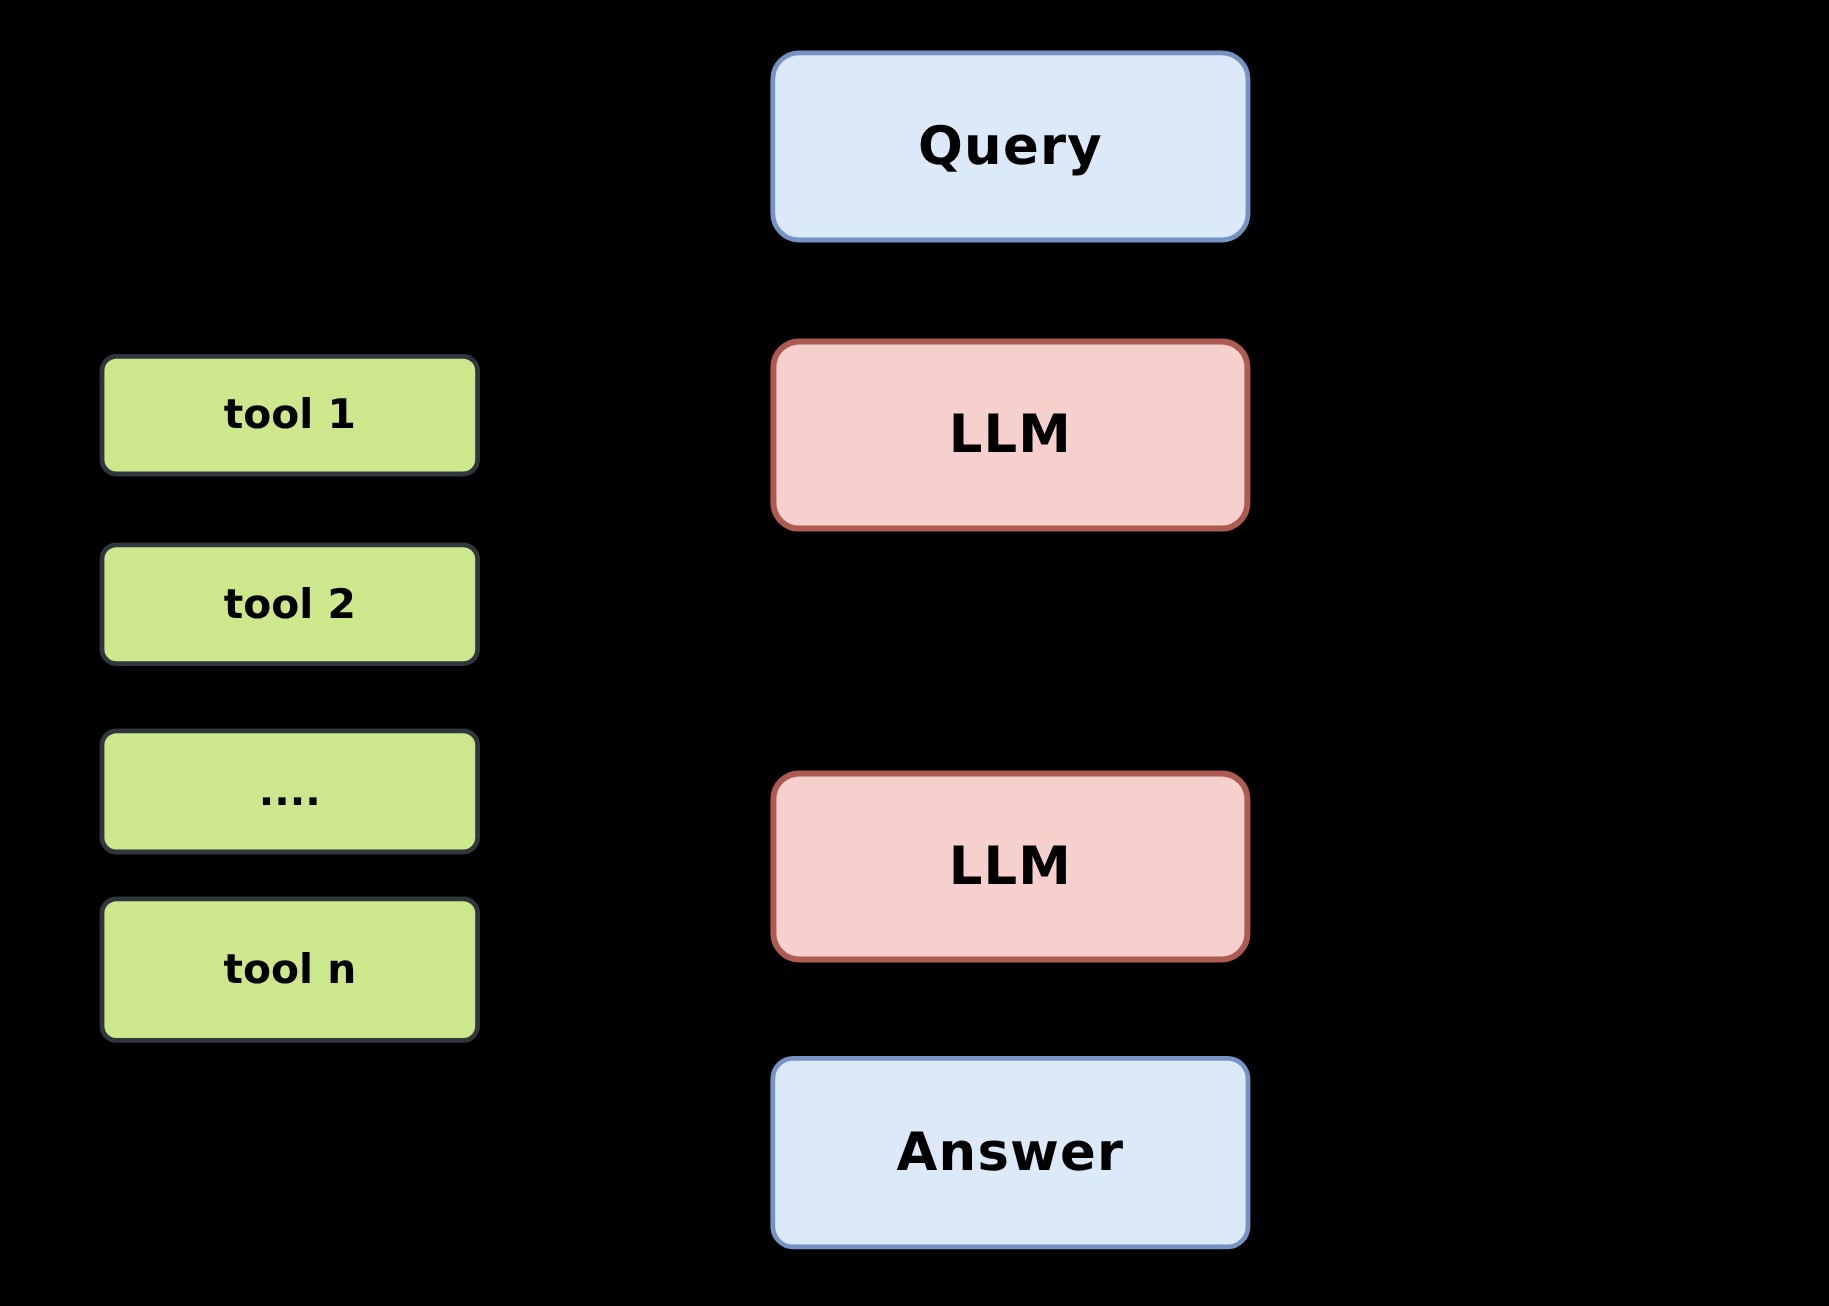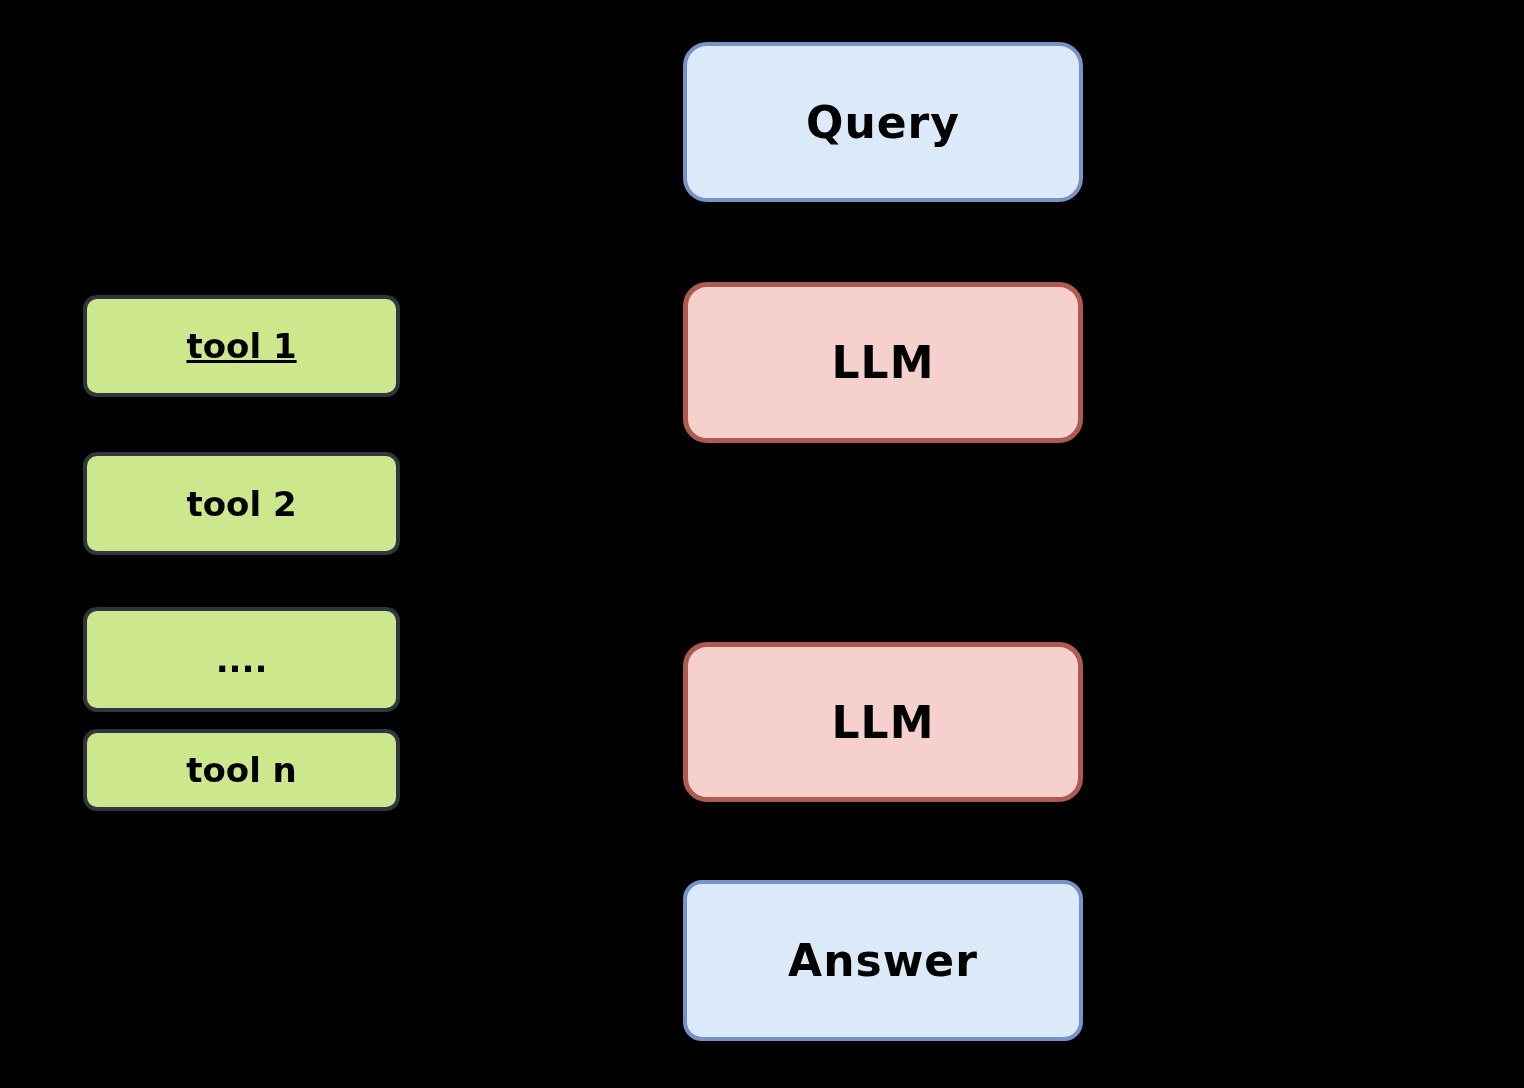--- a/index.html
+++ b/index.html
@@ -23,21 +23,20 @@
     box-sizing: border-box;
     color: var(--text, #000000);
     text-align: center;
   }
   .node {
     width: 400px;
     border-radius: 24px;
     font-size: 44px;
     font-weight: 600;
     letter-spacing: 1px;
-    margin-left: 41px;
   }
   .node.io {
     background: var(--io-fill, #dce9f8);
     border: 4px solid var(--io-border, #7792c5);
   }
   .node.llm {
     background: var(--llm-fill, #f6d0cc);
     border: 5px solid var(--llm-border, #ad5a50);
     text-align: center;
   }
@@ -49,24 +48,24 @@
     border: 4px solid var(--tool-border, #2f363d);
     font-size: 34px;
     font-weight: 600;
   }
   
   .pos-query  { left: 642px; top: 42px;  height: 160px; }
   .pos-llm1   { left: 642px; top: 282px; height: 161px; }
   .pos-llm2   { left: 642px; top: 642px; height: 160px; }
   .pos-answer { left: 642px; top: 880px; height: 161px; border-radius: 19px; }
   
-  .pos-tool1  { top: 295px; height: 102px; text-decoration: underline; }
+  .pos-tool1  { top: 295px; height: 102px; }
   .pos-tool2  { top: 452px; height: 103px; }
   .pos-dots   { top: 607px; height: 105px; }
-  .pos-tooln  { top: 729px; height: 82px; }
+  .pos-tooln  { top: 747px; height: 122px; }
 </style>
 </head>
 <body>
 
 <div class="canvas">
 
   <div class="tools-column">
     <div class="tool-box pos-tool1">
       <span>tool 1</span>
     </div>

